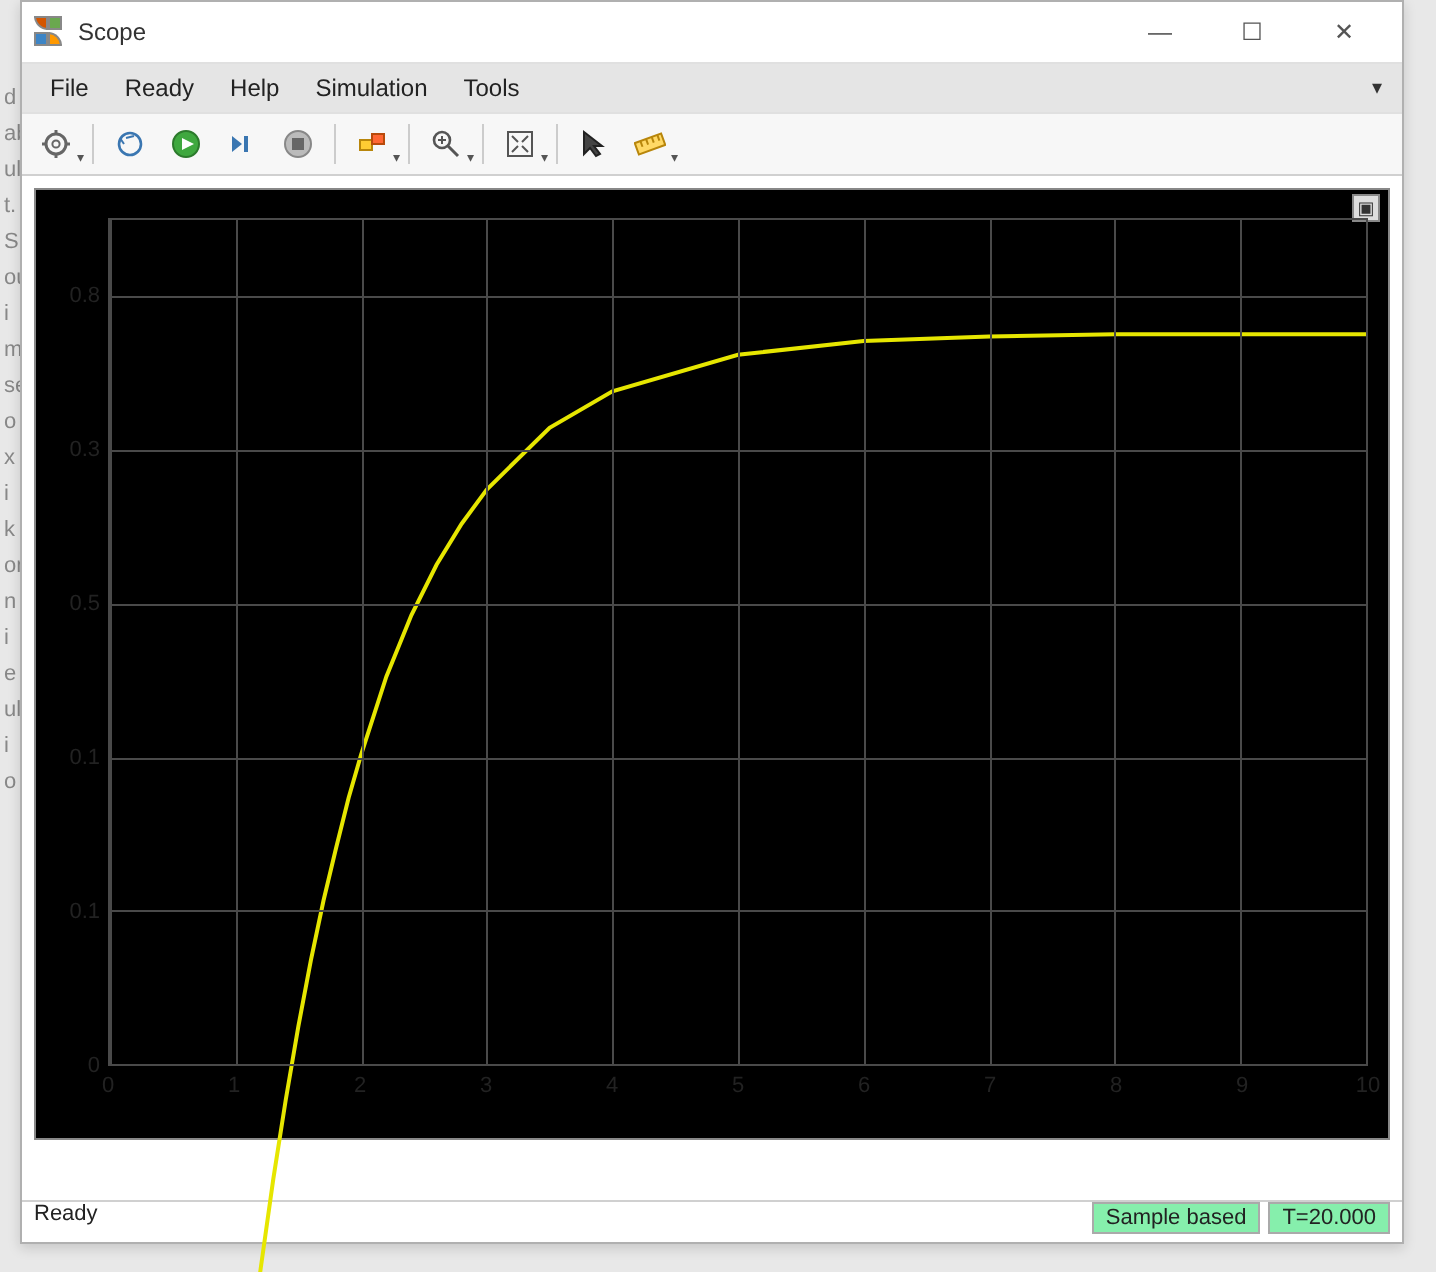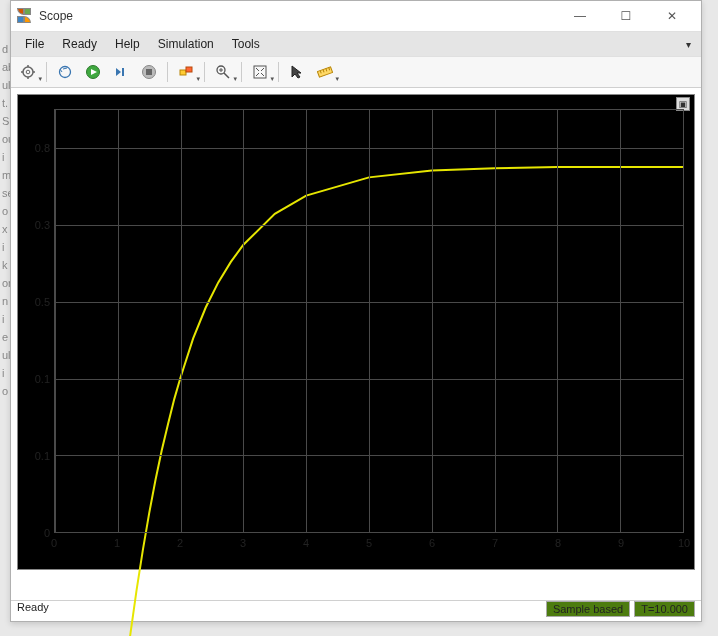--- a/index.html
+++ b/index.html
@@ -28,21 +28,21 @@
 .plot-frame { position:absolute; left:6px; right:6px; top:6px; bottom:30px; background:#000; border:1px solid #888; }
 .plot-inner { position:absolute; left:36px; right:10px; top:14px; bottom:36px; border:1px solid #4a4a4a; }
 .grid-v, .grid-h { position:absolute; background:#4a4a4a; }
 .ytick { position:absolute; right:100%; margin-right:4px; color:#222; font-size:11px; transform:translateY(-50%); background:transparent; }
 .xtick { position:absolute; top:100%; margin-top:4px; color:#222; font-size:11px; transform:translateX(-50%); }
 .tickwrap { position:absolute; left:36px; right:10px; top:14px; bottom:36px; }
 .svg-line { position:absolute; inset:0; }
 .marker-icon { position:absolute; top:2px; right:4px; width:12px; height:12px; border:1px solid #888; background:#ddd; display:flex; align-items:center; justify-content:center; font-size:9px; color:#333;}
 .statusbar { height:20px; background:#fff; border-top:1px solid #d0d0d0; display:flex; align-items:flex-start; padding:0 6px; font-size:11px; }
 .status-left { flex:1; }
-.status-box { border:1px solid #aaa; padding:1px 6px; margin-left:4px; background:#4d7c0f; }
+.status-box { border:1px solid #aaa; padding:1px 6px; margin-left:4px; background:#86efac; }
 svg { display:block; }
 </style>
 </head>
 <body>
 
 <div class="outer">
   <div class="bg-text" id="bgtext">
       <div>d</div>
       <div>ab</div>
       <div>ul</div>
@@ -223,17 +223,17 @@
             <div class="ytick" style="top: 45.4545%;">0.5</div>
             <div class="ytick" style="top: 27.2727%;">0.3</div>
             <div class="ytick" style="top: 9.09091%;">0.8</div>
           </div>
       </div>
     </div>
 
     <div class="statusbar">
       <div class="status-left">Ready</div>
       <div class="status-box">Sample based</div>
-      <div class="status-box">T=10.000</div>
+      <div class="status-box">T=20.000</div>
     </div>
 
   </div>
 </div>
 
 </body></html>

